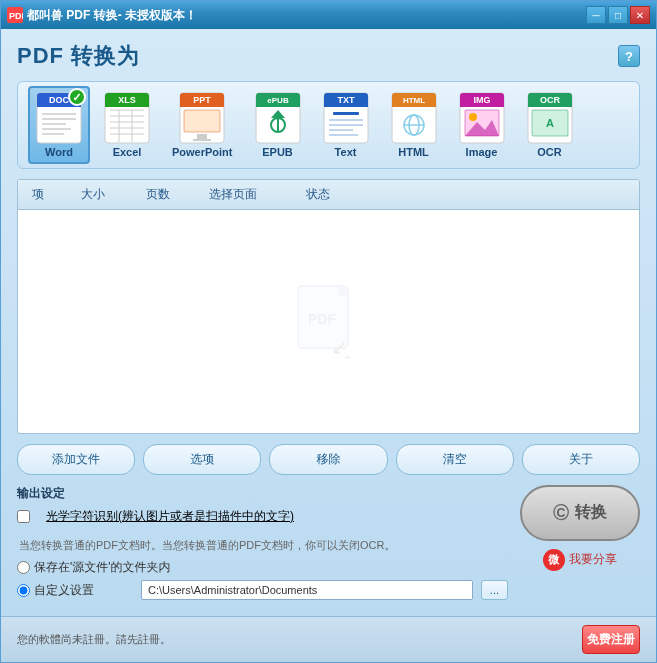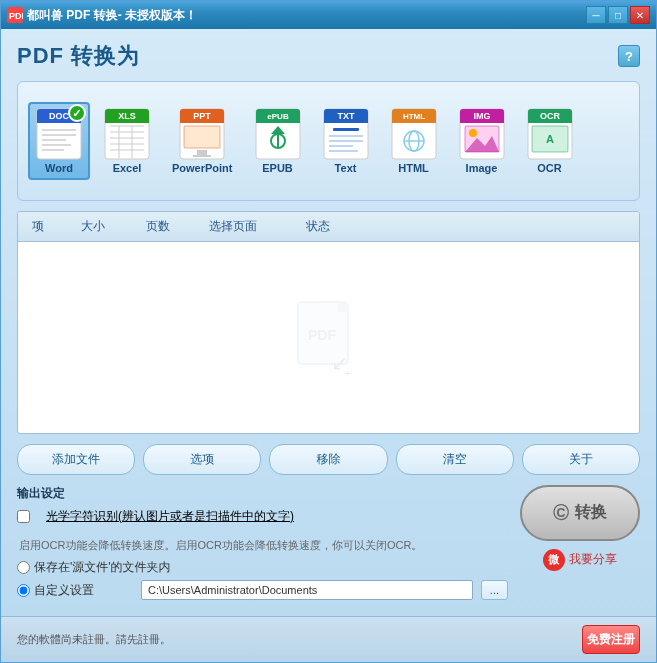--- a/index.html
+++ b/index.html
@@ -83,21 +83,21 @@
       font-size: 13px;
       cursor: pointer;
       display: flex;
       align-items: center;
       justify-content: center;
     }
     .format-bar {
       background: linear-gradient(to bottom, #e8f4fc 0%, #cce4f5 100%);
       border: 1px solid #a0c8e8;
       border-radius: 6px;
-      padding: 20px 10px;
+      padding: 4px 10px;
       display: flex;
       gap: 6px;
       align-items: center;
     }
     .format-item {
       display: flex;
       flex-direction: column;
       align-items: center;
       cursor: pointer;
       padding: 4px 6px;
@@ -519,21 +519,21 @@
       <button class="action-btn">关于</button>
     </div>
 
     <div class="output-section">
       <div class="output-left">
         <div class="output-title">输出设定</div>
         <div class="checkbox-row">
           <input type="checkbox" style="">
           <label>光学字符识别(辨认图片或者是扫描件中的文字)</label>
         </div>
-        <div class="hint-text">启用OCR功能会降低转换速度。启用OCR功能会降低转换速度，你可以关闭OCR。</div>
+        <div class="hint-text">当您转换普通的PDF文档时。当您转换普通的PDF文档时，你可以关闭OCR。</div>
         <div class="radio-row">
           <input type="radio" name="output-path" style="">
           <span class="radio-label">保存在'源文件'的文件夹内</span>
         </div>
         <div class="radio-row">
           <input type="radio" name="output-path" checked="" style="">
           <span class="radio-label">自定义设置</span>
           <div class="path-row" style="flex:1;margin-left:4px;">
             <input type="text" class="path-input" value="C:\Users\Administrator\Documents" style="">
             <button class="browse-btn">...</button>

